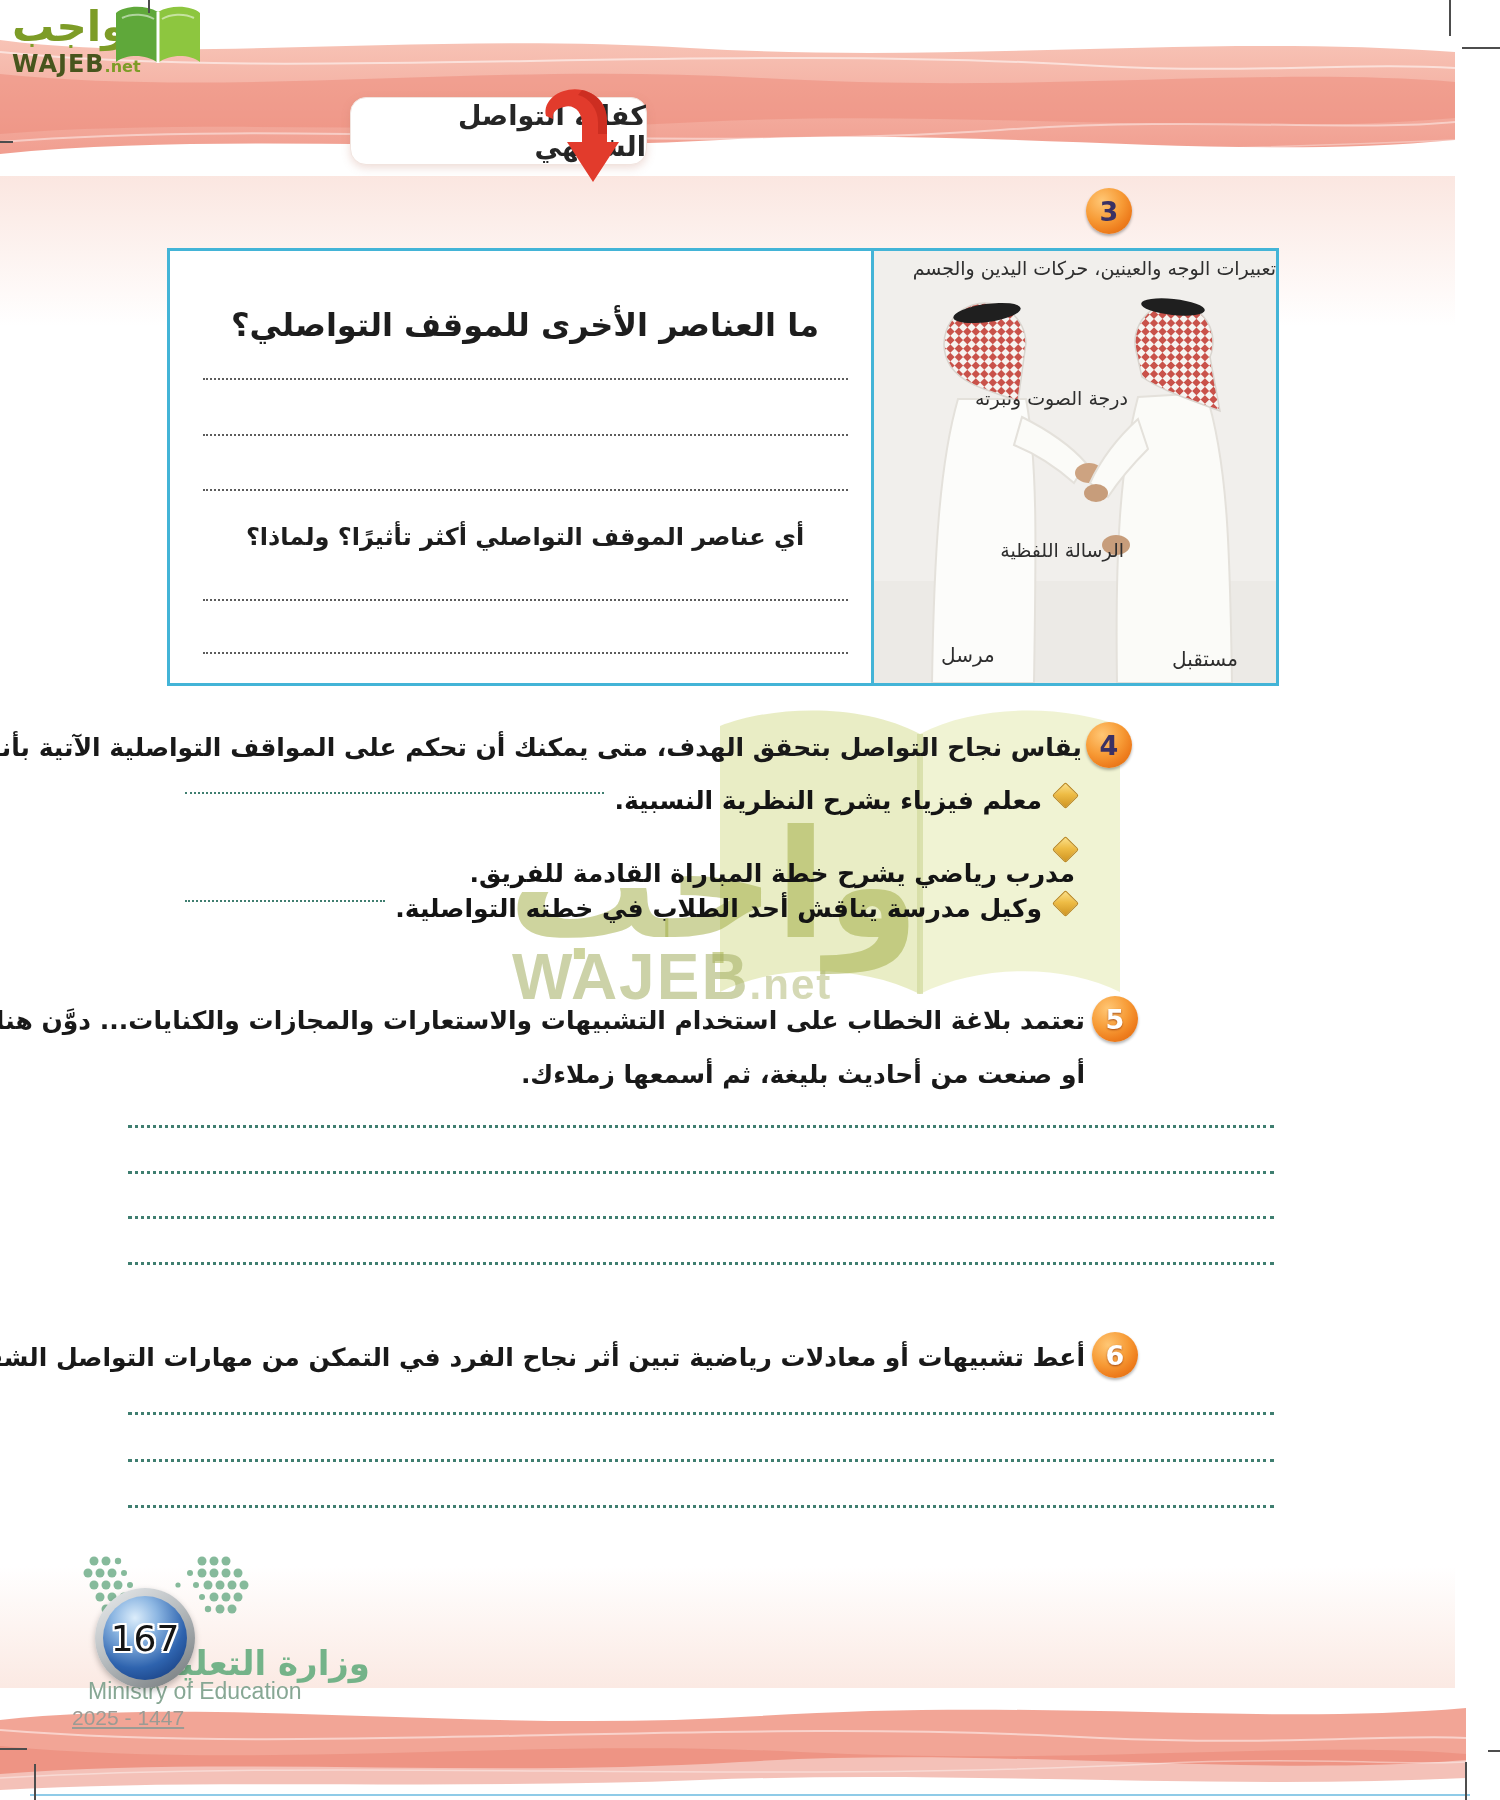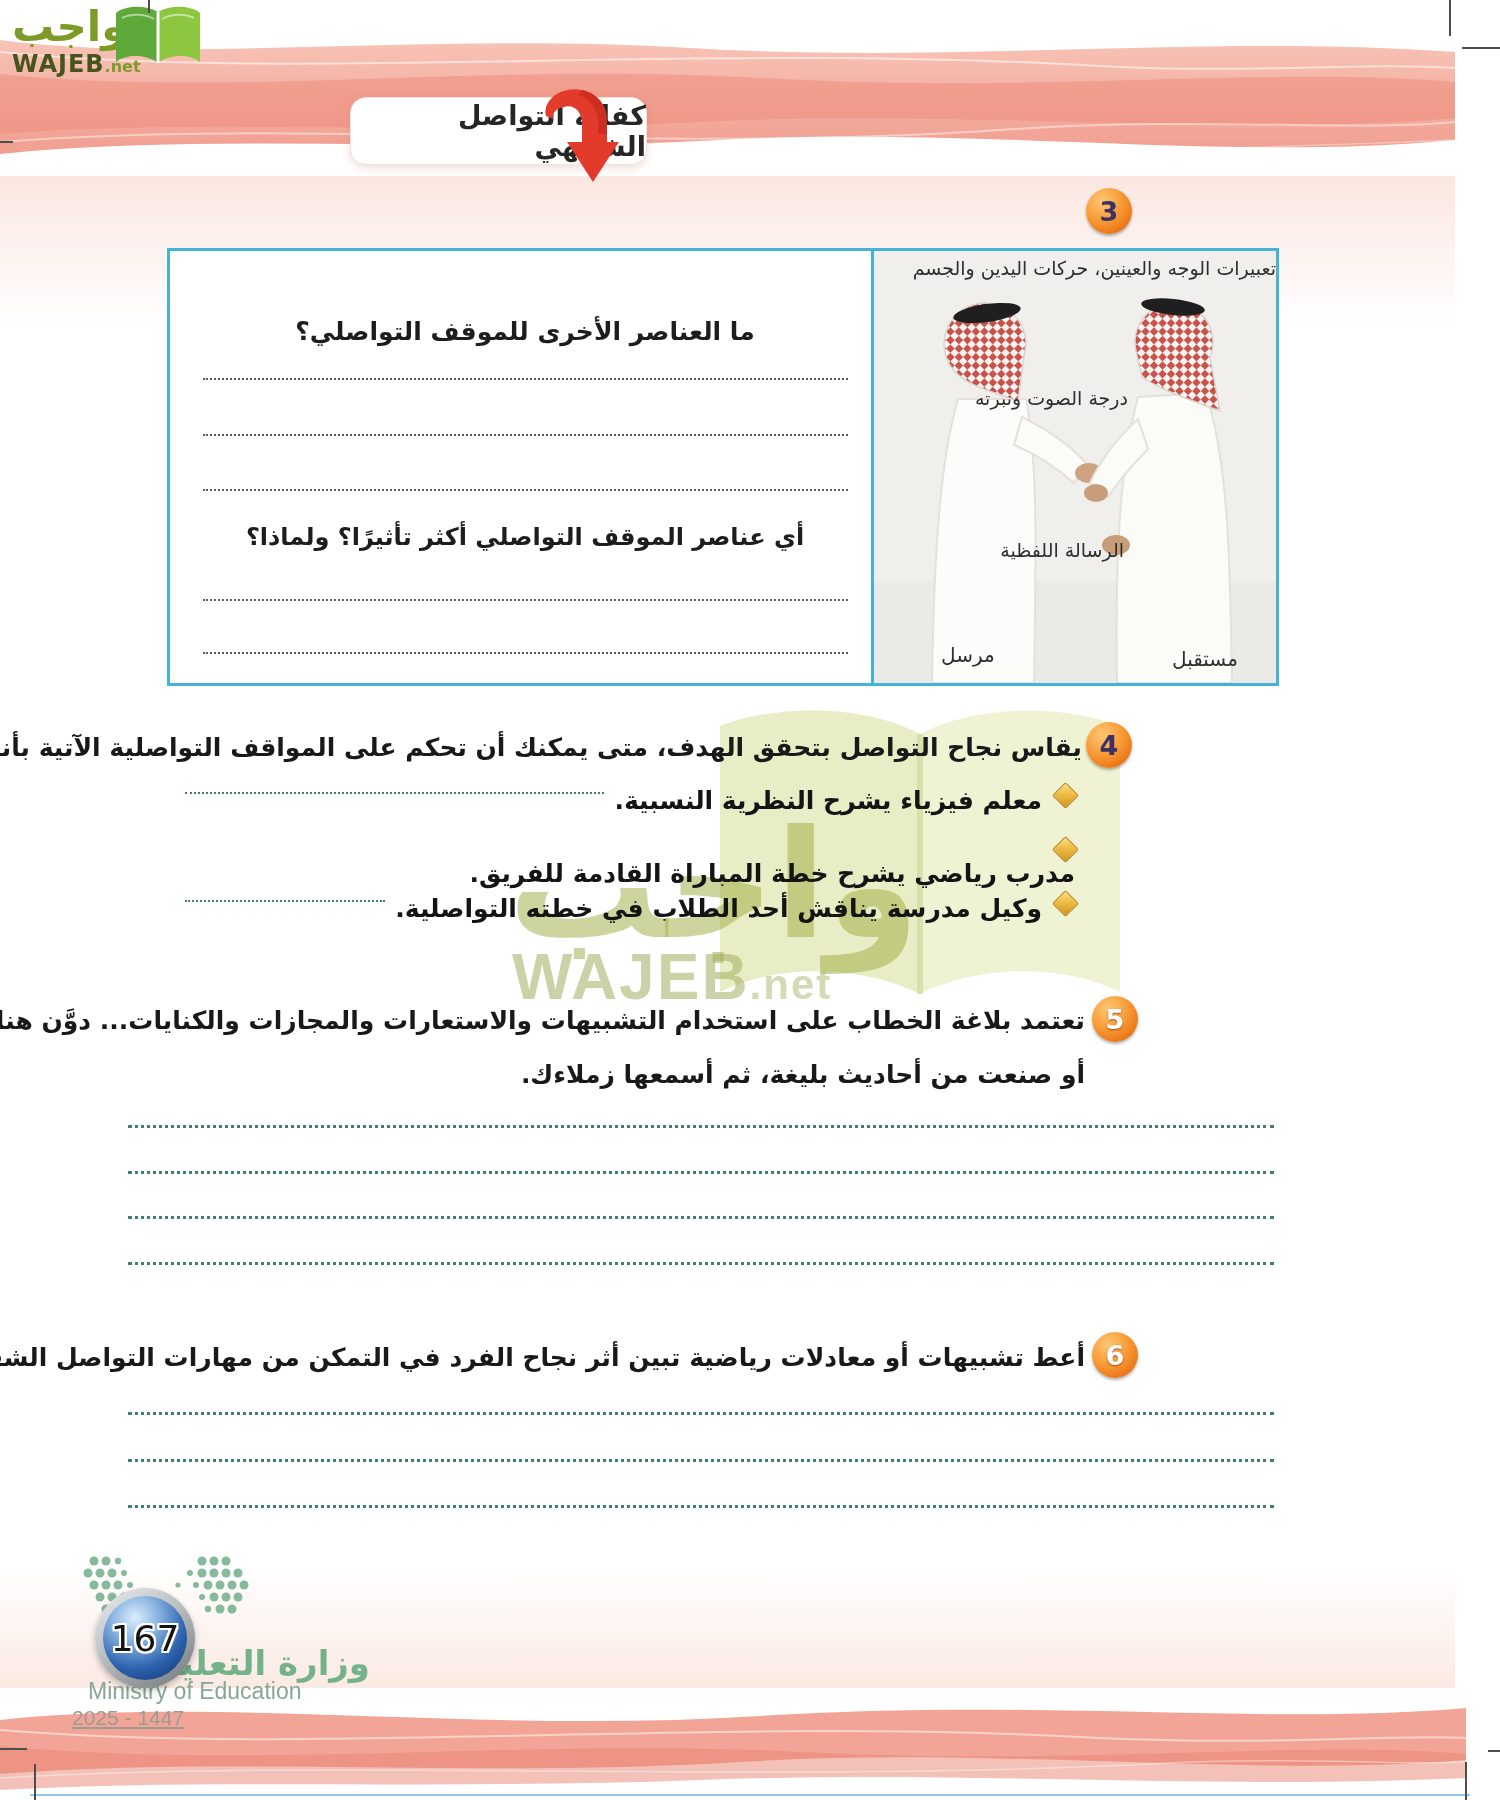--- a/index.html
+++ b/index.html
@@ -122,21 +122,21 @@
     <path d="M8,32 C4,14 26,2 44,6 C62,10 70,24 69,40 L69,58 L81,58 L55,98 L29,58 L44,58 L44,42 C45,28 36,20 26,23 C18,25 14,28 15,35 Z" fill="#e23b2c"></path>
     <path d="M44,6 C62,10 70,24 69,40 L69,50 L60,50 L60,38 C60,26 52,14 40,11 Z" fill="#c0261a" opacity=".6"></path>
   </svg>
 
   <div class="qcircle num-navy" style="left:1086px;top:188px;">
     <span>3</span>
   </div>
 
   <div id="diagram" style="left:167px;top:248px;width:1112px;height:438px;">
 
-    <div class="box-head" style="left:40px;top:66px;width:630px;font-size:25px;">ما العناصر الأخرى للموقف التواصلي؟</div>
+    <div class="box-head" style="left:40px;top:55px;width:630px;font-size:32px;">ما العناصر الأخرى للموقف التواصلي؟</div>
     <div class="dline gray" style="left:33px;top:127px;width:645px;"></div>
     <div class="dline gray" style="left:33px;top:183px;width:645px;"></div>
     <div class="dline gray" style="left:33px;top:238px;width:645px;"></div>
     <div class="box-head" style="left:40px;top:272px;width:630px;font-size:24px;">أي عناصر الموقف التواصلي أكثر تأثيرًا؟ ولماذا؟</div>
     <div class="dline gray" style="left:33px;top:348px;width:645px;"></div>
     <div class="dline gray" style="left:33px;top:401px;width:645px;"></div>
 
     <div id="photo-panel">
       <svg width="403" height="432" viewBox="0 0 403 432">
         <defs>

